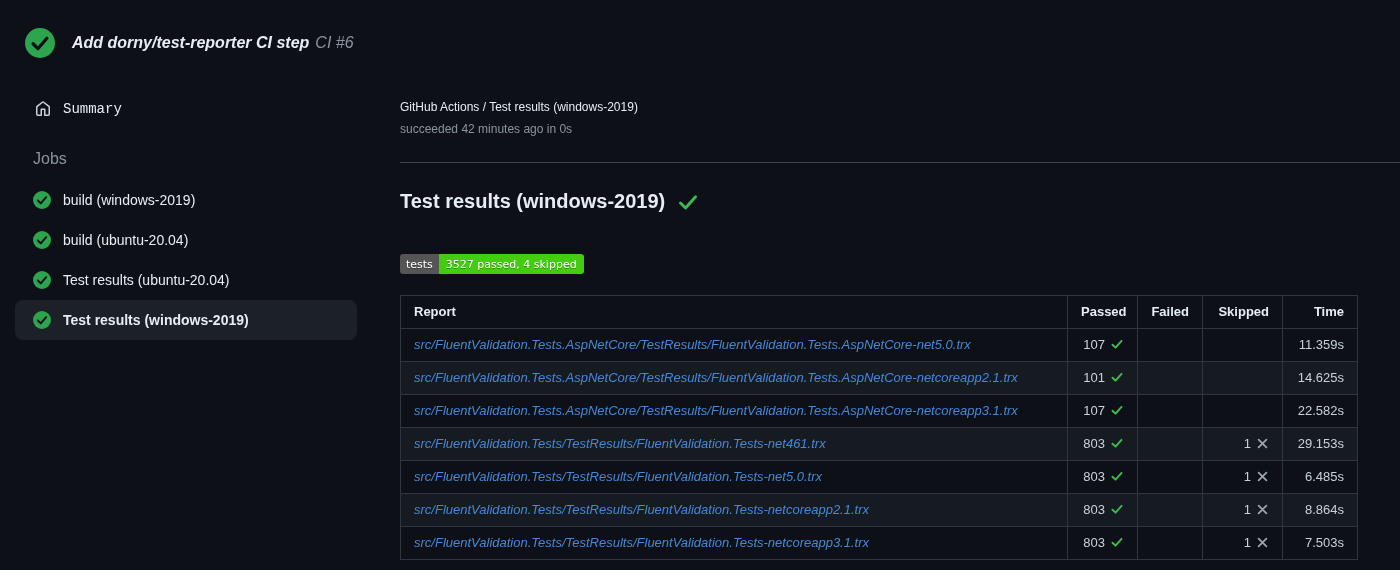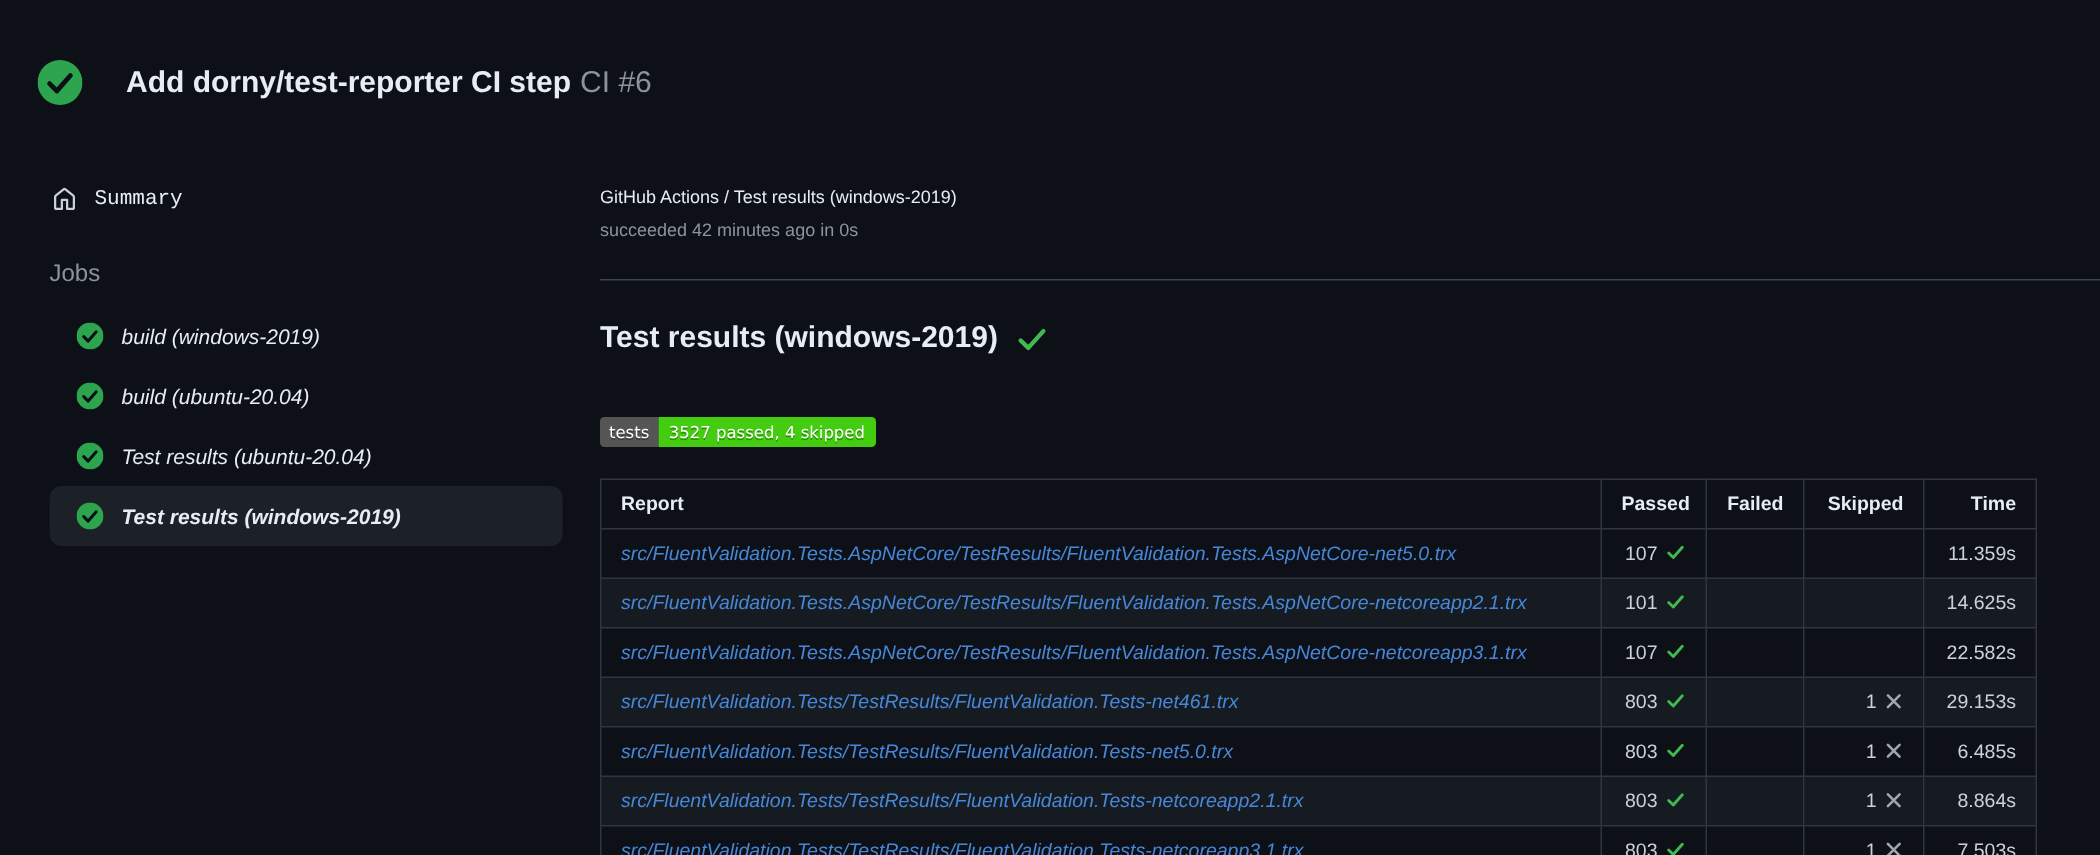--- a/index.html
+++ b/index.html
@@ -12,32 +12,32 @@
   }
   *{box-sizing:border-box;}
   html,body{margin:0;padding:0;}
   body{
     width:1400px;height:570px;overflow:hidden;
     background:var(--bg);color:var(--fg);
     font-family:"Liberation Sans","DejaVu Sans",sans-serif;
   }
   
   .run-header{display:flex;align-items:center;gap:15px;padding:26px 0 18px 25px;}
-  .run-header h1{margin:14px;font-size:20px;font-weight:700;line-height:30px;}
+  .run-header h1{margin:2px;font-size:16px;font-weight:700;line-height:30px;font-style:italic;}
   .run-number{color:var(--muted);font-weight:400;margin-left:6px;}
   .status-circle{color:var(--accent_green);display:block;}
   
   .layout{display:flex;align-items:flex-start;}
   
   .sidebar{width:380px;flex:none;padding-top:20px;}
   .summary-item{display:flex;align-items:center;gap:12px;padding-left:35px;height:22px;cursor:pointer;}
   .summary-item .octicon{color:#c9d1d9;display:block;}
   .summary-label{font-size:14px;color:var(--fg);font-family:Liberation Mono, monospace;}
   .jobs-heading{margin:30px 0 0 33px;font-size:16px;color:var(--muted);}
-  .jobs-list{margin-top:12px;padding-left:33px;font-style:italic;}
+  .jobs-list{margin-top:12px;padding-left:15px;}
   .job-item{display:flex;align-items:center;gap:12px;height:40px;width:342px;
     padding-left:18px;border-radius:8px;font-size:14px;color:var(--fg);cursor:pointer;}
   .job-item.selected{background:var(--selected);font-weight:700;}
   .job-item svg{flex:none;display:block;}
   
   .main{flex:1;padding:22px 0 0 20px;}
   .check-name{margin:0;font-size:12px;font-weight:400;color:var(--fg);}
   .check-status{margin-top:8px;font-size:12px;color:var(--muted);}
   .divider{border:none;border-top:1px solid #3d444d;margin:26px 0 0 0;}
   .section-title{margin-top:27px;display:flex;align-items:center;gap:12px;

